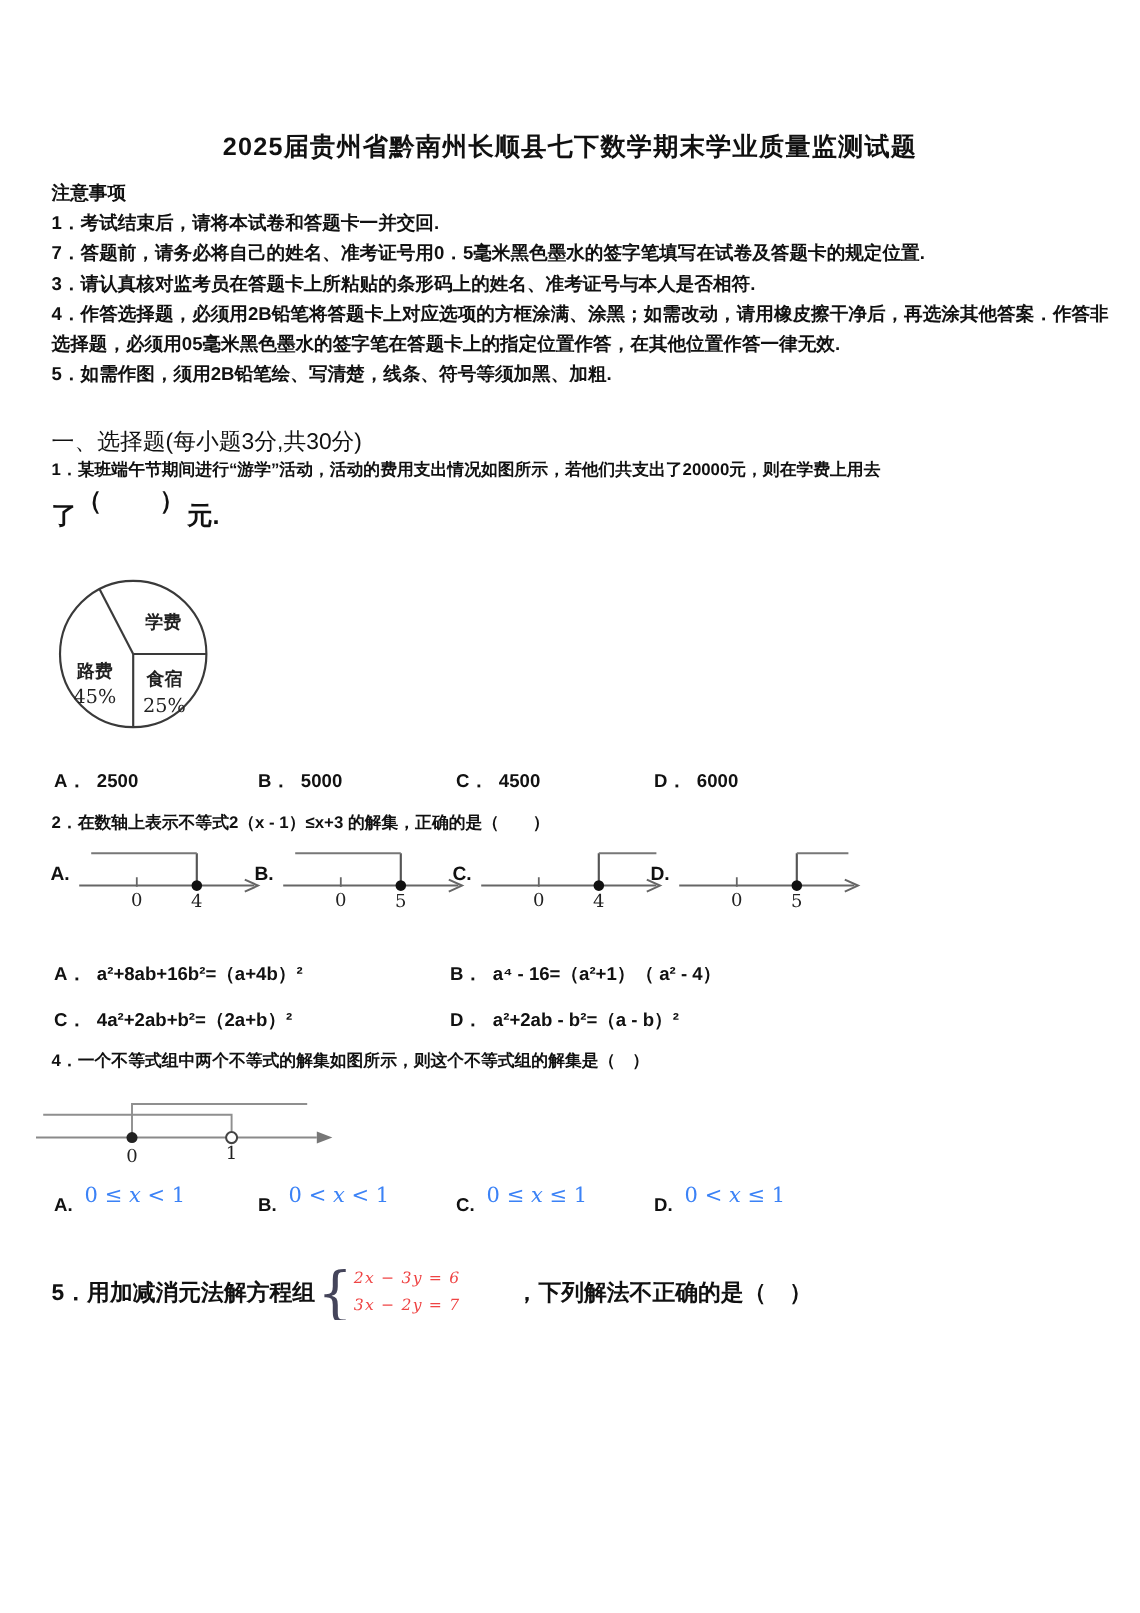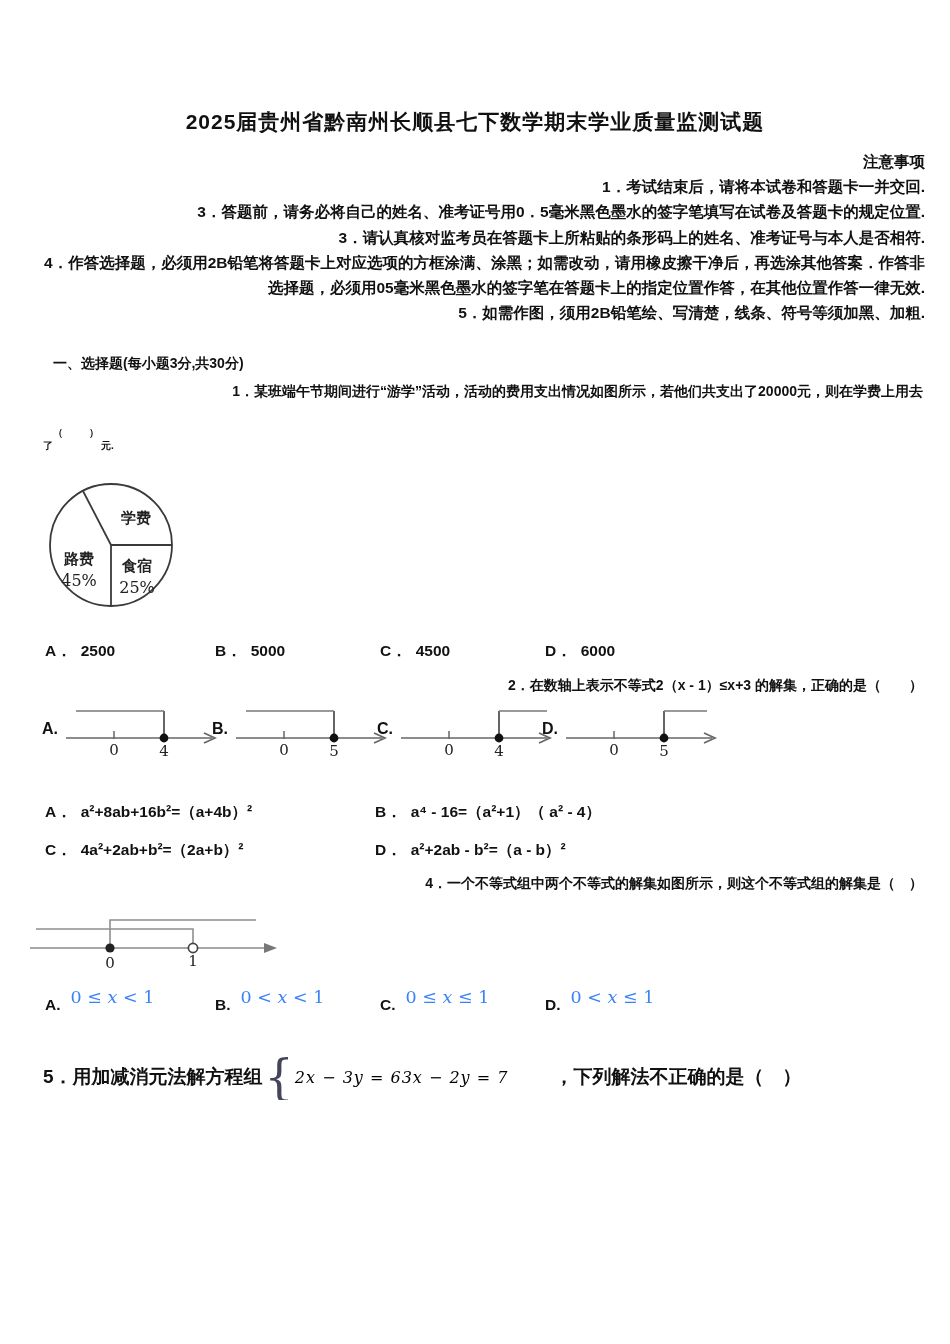--- a/index.html
+++ b/index.html
@@ -1,63 +1,63 @@
 <!DOCTYPE html>
 <html><head>
 <meta charset="utf-8">
 <style>
   html,body{margin:0;padding:0;background:#fff;}
   .page{position:relative;width:950px;height:1100px;background:#ffffff;
         font-family:"Liberation Sans",sans-serif;color:#111;overflow:hidden;}
-  .abs{position:absolute;text-align:right;}
+  .abs{position:absolute;}
   .title{top:108px;left:0;width:100%;text-align:center;font-size:21px;font-weight:bold;letter-spacing:1px;}
   .notice{top:149px;left:43px;width:882px;font-size:15.5px;font-weight:bold;line-height:25.2px;}
   .notice div{margin:0;}
-  .sec{top:355px;left:43px;font-size:14px;font-weight:bold;margin-left:10px;}
+  .sec{top:355px;left:43px;font-size:19px;font-weight:normal;}
   .qtext{left:43px;width:880px;font-size:14px;font-weight:bold;line-height:23px;}
-  .q1cont{top:439px;left:43px;font-size:10px;font-weight:bold;}
+  .q1cont{top:416px;left:43px;font-size:21px;font-weight:bold;}
   .raised{position:relative;top:-13px;letter-spacing:2px;}
   .pie{top:476px;left:42px;}
   .optrow{left:0;width:950px;height:34px;}
   .opt{position:absolute;top:0;font-size:15.5px;font-weight:bold;white-space:nowrap;}
   .c1{left:45px}.c2{left:215px}.c3{left:380px}.c4{left:545px}.c3b{left:375px}
   .opt .val{margin-left:9px;}
   .figgroup{position:absolute;top:0;display:flex;align-items:flex-start;}
   .figletter{font-size:16px;font-weight:bold;margin-right:4px;padding-top:22px;}
   .nl-num{font-family:"DejaVu Serif",serif;font-size:15px;fill:#222;}
   .q4fig{top:896px;left:28px;}
   .q4val{position:relative;top:-7px;margin-left:10px;font-family:"DejaVu Serif",serif;
          font-weight:normal;color:#3b82f6;font-size:17.5px;}
   .q4var{font-style:italic;}
   .q5row{top:1040px;left:43px;display:flex;align-items:center;height:74px;}
   .q5pre,.q5post{font-size:19px;font-weight:bold;}
   .brace{font-family:"DejaVu Serif",serif;font-size:46px;font-weight:200;color:#44445a;
          transform:scaleY(1.05);margin:0 1px 0 2px;line-height:1;}
-  .eqcol{display:flex;flex-direction:row;font-family:"DejaVu Serif",serif;font-style:italic;
-         color:#000000;font-size:16px;line-height:23px;letter-spacing:1px;}
+  .eqcol{display:flex;flex-direction:column;font-family:"DejaVu Serif",serif;font-style:italic;
+         color:#ef4444;font-size:13px;line-height:23px;letter-spacing:1px;}
   .q5post{margin-left:46px;}
   .q5expr{font-family:"DejaVu Serif",serif;font-size:17px;font-weight:normal;margin-left:8px;}
   .mul{color:#8f4b80;}
   .numv{color:#4d4b40;}
   .dashv{color:#8a8a8a;margin:0 4px;}
   .q5tail{font-size:15.5px;font-weight:bold;}
   .q5var{font-family:"DejaVu Serif",serif;font-weight:bold;margin-left:4px;font-size:16px;}
   svg text{user-select:none;}
 </style>
 </head>
 <body>
 
 <div class="page">
 
   <div class="abs title">2025届贵州省黔南州长顺县七下数学期末学业质量监测试题</div>
 
   <div class="abs notice">
     <div>注意事项</div>
     <div>1．考试结束后，请将本试卷和答题卡一并交回.</div>
-    <div>3．答题前，请务必将自己的姓名、准考证号用0．5毫米黑色墨水的签字笔填写在试卷及答题卡的规定位置.</div>
+    <div>7．答题前，请务必将自己的姓名、准考证号用0．5毫米黑色墨水的签字笔填写在试卷及答题卡的规定位置.</div>
     <div>3．请认真核对监考员在答题卡上所粘贴的条形码上的姓名、准考证号与本人是否相符.</div>
     <div>4．作答选择题，必须用2B铅笔将答题卡上对应选项的方框涂满、涂黑；如需改动，请用橡皮擦干净后，再选涂其他答案．作答非选择题，必须用05毫米黑色墨水的签字笔在答题卡上的指定位置作答，在其他位置作答一律无效.</div>
     <div>5．如需作图，须用2B铅笔绘、写清楚，线条、符号等须加黑、加粗.</div>
   </div>
 
   <div class="abs sec">一、选择题(每小题3分,共30分)</div>
 
   <div class="abs qtext" style="top:380px;">1．某班端午节期间进行“游学”活动，活动的费用支出情况如图所示，若他们共支出了20000元，则在学费上用去</div>
   <div class="abs q1cont">
     <span>了</span><span class="raised">（　　）</span><span>元.</span>

